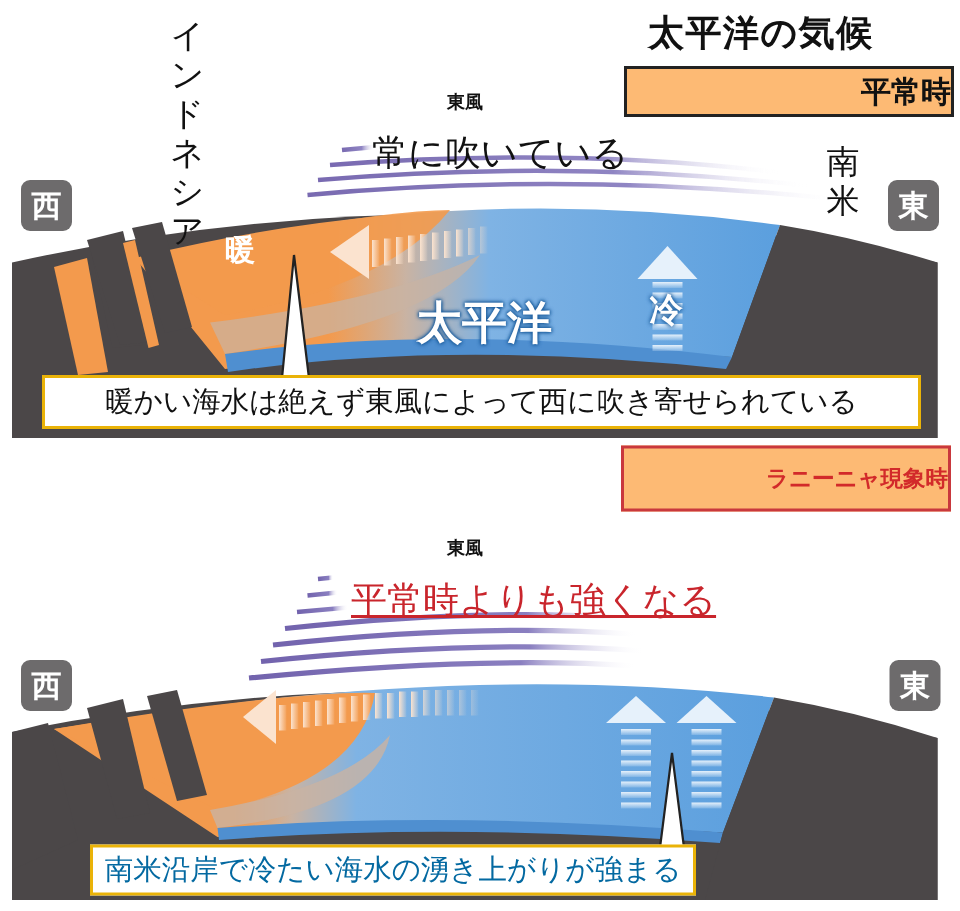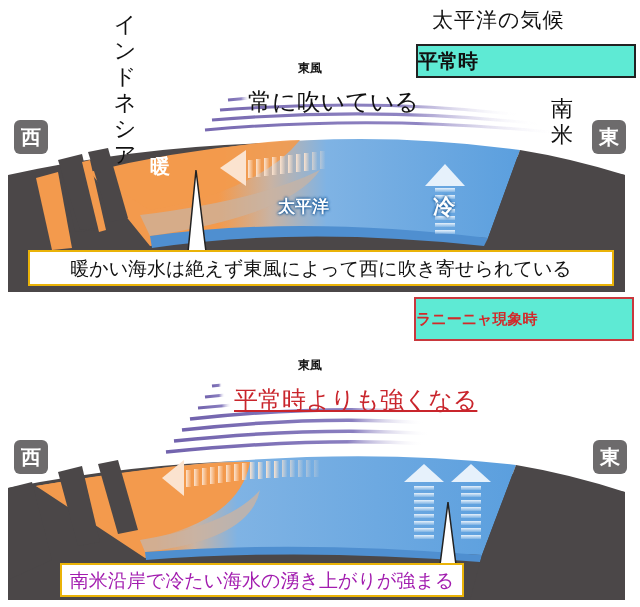--- a/index.html
+++ b/index.html
@@ -1,30 +1,30 @@
 <!DOCTYPE html>
 <html><head>
 <meta charset="utf-8">
 <style>
   html, body { margin: 0; padding: 0; background: #ffffff; }
   body { width: 640px; height: 607px; position: relative; overflow: hidden;
          font-family: "DejaVu Sans", "Liberation Sans", sans-serif; }
   .abs { position: absolute; }
   svg.panel { position: absolute; left: 0; }
-  .title { left: 432px; top: 6px; font-size: 21px; font-weight: normal; color: #111; letter-spacing: 1px; white-space: nowrap; }
-  .mode-box { border: 2px solid #222; background: #5eead4; font-weight: bold; font-size: 20px; text-align: left; line-height: 30px; white-space: nowrap; }
+  .title { left: 432px; top: 6px; font-size: 24px; font-weight: bold; color: #111; letter-spacing: 1px; white-space: nowrap; }
+  .mode-box { border: 2px solid #222; background: #fdba74; font-weight: bold; font-size: 20px; text-align: right; line-height: 30px; white-space: nowrap; }
   .mode-normal { left: 416px; top: 44px; width: 216px; height: 30px; color: #111; }
   .mode-lanina { left: 414px; top: 297px; width: 216px; height: 40px; line-height: 40px; color: #d22a2a; border-color: #c9383d; font-size: 15px; }
   .dir-badge { width: 34px; height: 34px; background: #6d6b6c; border-radius: 6px; color: #fff; font-weight: bold; font-size: 20px; text-align: center; line-height: 34px; }
   .vtext { font-size: 22px; color: #111; line-height: 26px; width: 26px; text-align: center; white-space: normal; word-break: break-all; margin-left: 32px; }
   .wind-title { font-size: 12px; font-weight: bold; color: #111; white-space: nowrap; }
   .wind-sub { font-size: 24px; white-space: nowrap; }
   .callout { background: #fff; border: 2px solid #eab308; font-size: 19px; white-space: nowrap; text-align: center; }
   .label-white { color: #fff; font-weight: bold; white-space: nowrap; }
-  .pacific { font-size: 17px; text-shadow: 0 0 3px #1d5e9e, 0 0 3px #1d5e9e, 0 0 2px #1d5e9e; }
+  .pacific { font-size: 30px; text-shadow: 0 0 3px #1d5e9e, 0 0 3px #1d5e9e, 0 0 2px #1d5e9e; }
   .cold { font-size: 22px; text-shadow: 0 0 3px #1d5e9e, 0 0 3px #1d5e9e; }
   .warm { font-size: 20px; }
 </style>
 </head>
 <body>
 
 <svg class="panel" style="top:0" width="640" height="300" viewBox="0 0 640 300">
   <defs>
     <linearGradient id="oceanGrad1" x1="0" y1="0" x2="1" y2="0">
       <stop offset="0" stop-color="#f39a4d"></stop>
@@ -223,13 +223,13 @@
 </svg>
 
 <div class="abs mode-box mode-lanina">ラニーニャ現象時</div>
 
 <div class="abs dir-badge" style="left:14px;top:440px;">西</div>
 <div class="abs dir-badge" style="left:593px;top:440px;">東</div>
 
 <div class="abs wind-title" style="left:298px;top:357px;">東風</div>
 <div class="abs wind-sub" style="left:234px;top:384px;color:#c9252c;text-decoration:underline;">平常時よりも強くなる</div>
 
-<div class="abs callout" style="left:60px;top:563px;width:400px;height:30px;line-height:30px;color:#a21caf;">南米沿岸で冷たい海水の湧き上がりが強まる</div>
+<div class="abs callout" style="left:60px;top:563px;width:400px;height:30px;line-height:30px;color:#0369a1;">南米沿岸で冷たい海水の湧き上がりが強まる</div>
 
 </body></html>

